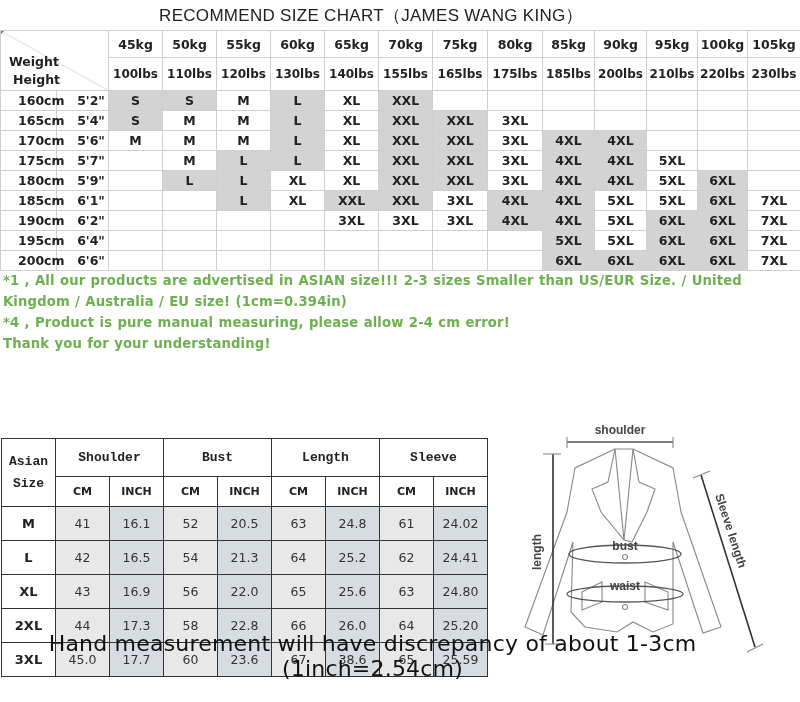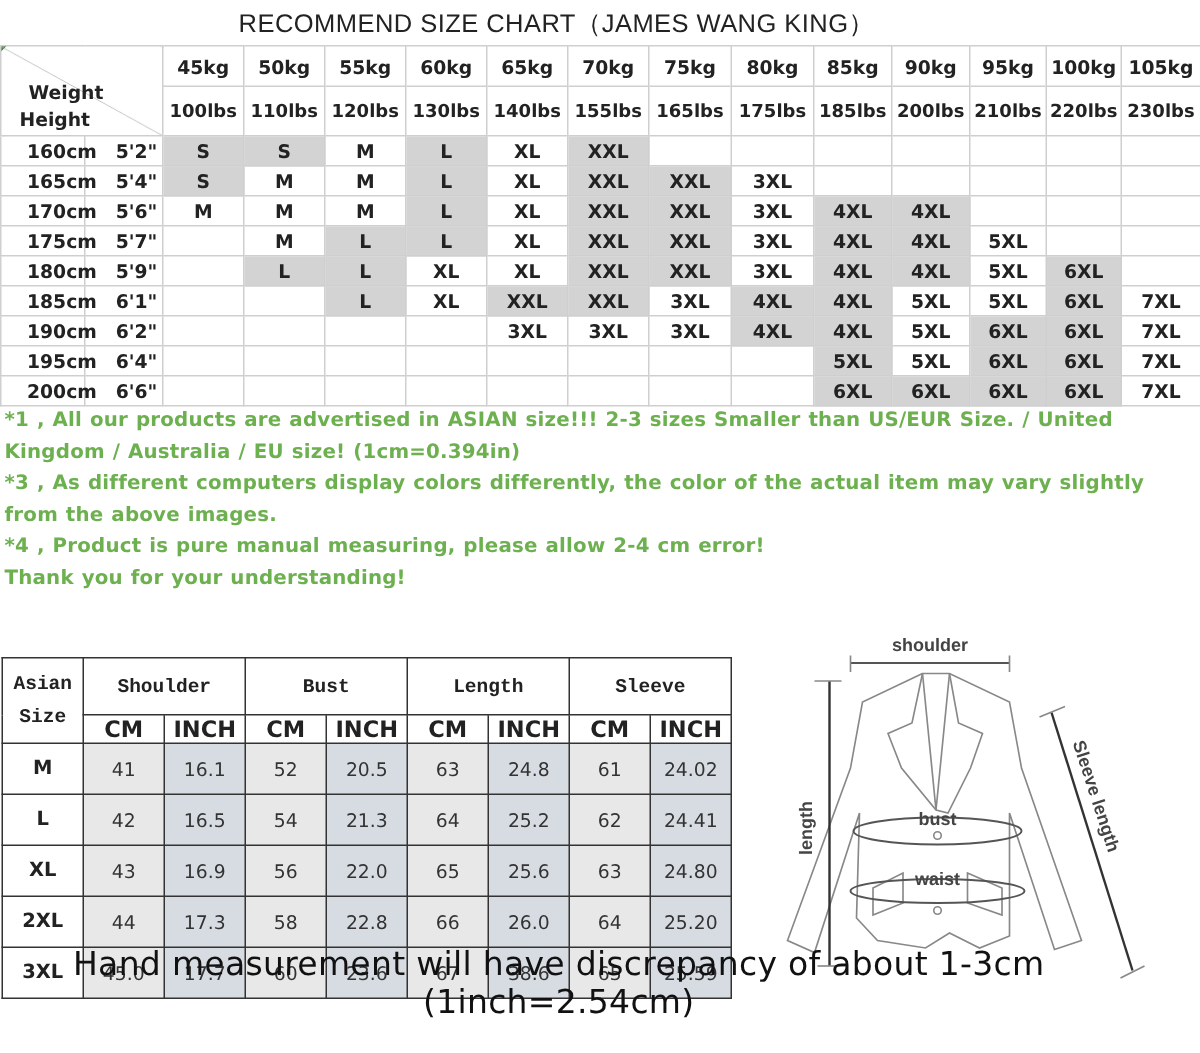--- a/index.html
+++ b/index.html
@@ -43,21 +43,21 @@
   }
   
   table.meas {
     position: absolute; left: 1px; top: 438px; border-collapse: collapse;
     table-layout: fixed; width: 486px;
   }
   table.meas td {
     border: 1px solid #333; text-align: center; font-size: 12.5px; color: #333;
   }
   table.meas tr.h1 td { height: 38px; font-weight: bold; font-size: 13px; color: #222; background:#fff;font-family:Liberation Mono, monospace; }
-  table.meas tr.h2 td { height: 16px; font-weight: bold; font-size: 15px; color: #222; background:#fff; }
+  table.meas tr.h2 td { height: 30px; font-weight: bold; font-size: 11px; color: #222; background:#fff; }
   table.meas tr.r td { height: 34px; }
   table.meas tr.r td.sz { font-weight: bold; color: #222; background: #fff; font-size: 13px; }
   table.meas td.cm { background: #e8e8e8; }
   table.meas td.in { background: #d7dce3; }
   
   .diagram {
     position: absolute; left: 505px; top: 412px; width: 260px; height: 248px;
     background: #fff;
   }
   .footer {
@@ -85,21 +85,21 @@
       <col style="width:55px">
     <col style="width:52px">
       <col style="width:52px">
       <col style="width:51px">
       <col style="width:50px">
       <col style="width:53px">
   </colgroup>
   <tbody id="size-body">
       <tr class="kg">
         <td colspan="2" rowspan="2" class="hdr-diag">
-          <div style="padding-left:18px">Weight</div>
+          <div style="padding-left:8px">Weight</div>
           <div style="padding-left:12px;margin-bottom:1px">Height</div>
         </td>
         <td>45kg</td>
         <td>50kg</td>
         <td>55kg</td>
         <td>60kg</td>
         <td>65kg</td>
         <td>70kg</td>
         <td>75kg</td>
         <td>80kg</td>
@@ -275,21 +275,20 @@
         <td class="g">6XL</td>
         <td class="g">6XL</td>
         <td class="g">6XL</td>
         <td>7XL</td>
       </tr>
     </tbody>
 </table>
 
 <div class="notes">
   <div>*1 , All our products are advertised in ASIAN size!!! 2-3 sizes Smaller than US/EUR Size. / United Kingdom / Australia / EU size! (1cm=0.394in)</div>
-  <div>*3 , As different computers display colors differently, the color of the actual item may vary slightly from the above images.</div>
   <div>*4 , Product is pure manual measuring, please allow 2-4 cm error!</div>
   <div>Thank you for your understanding!</div>
 </div>
 
 <table class="meas">
   <colgroup>
     <col style="width:54px">
     <col style="width:54px">
       <col style="width:54px">
       <col style="width:54px">

